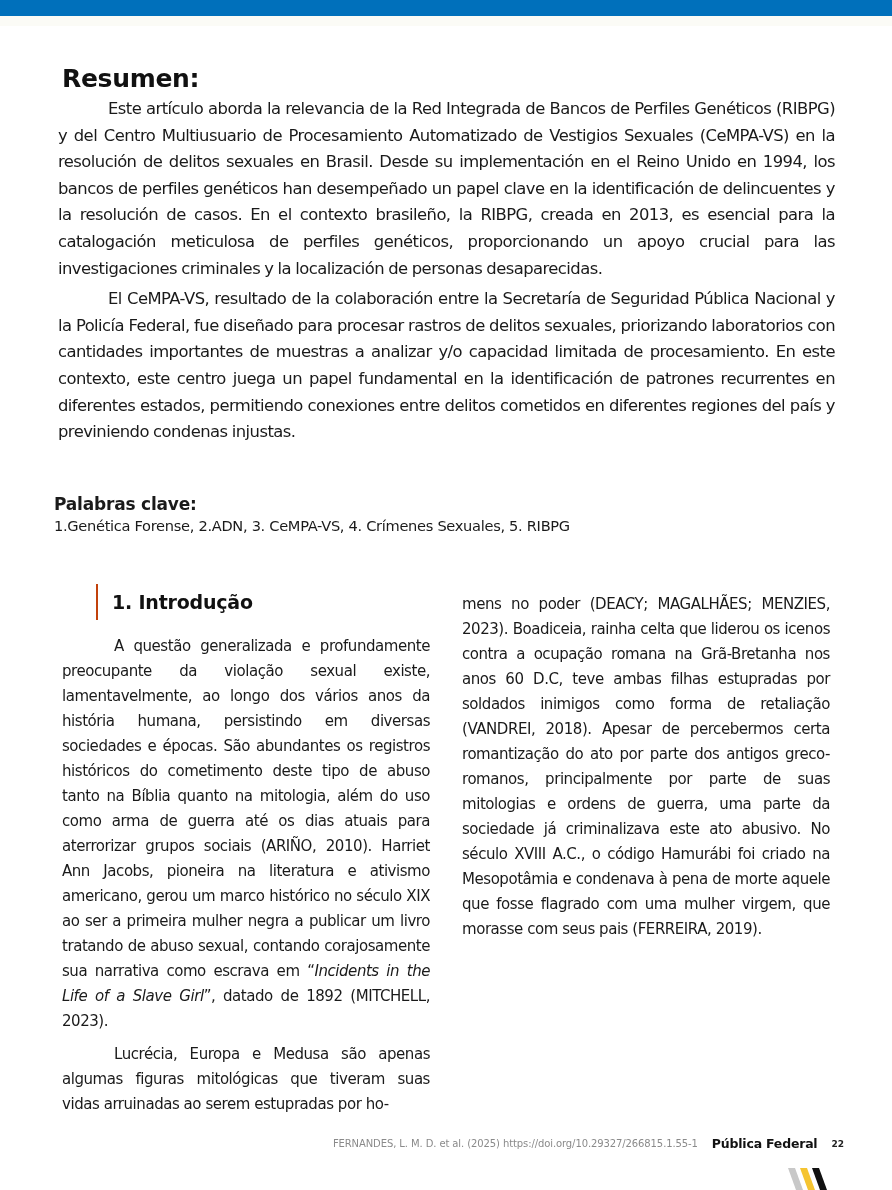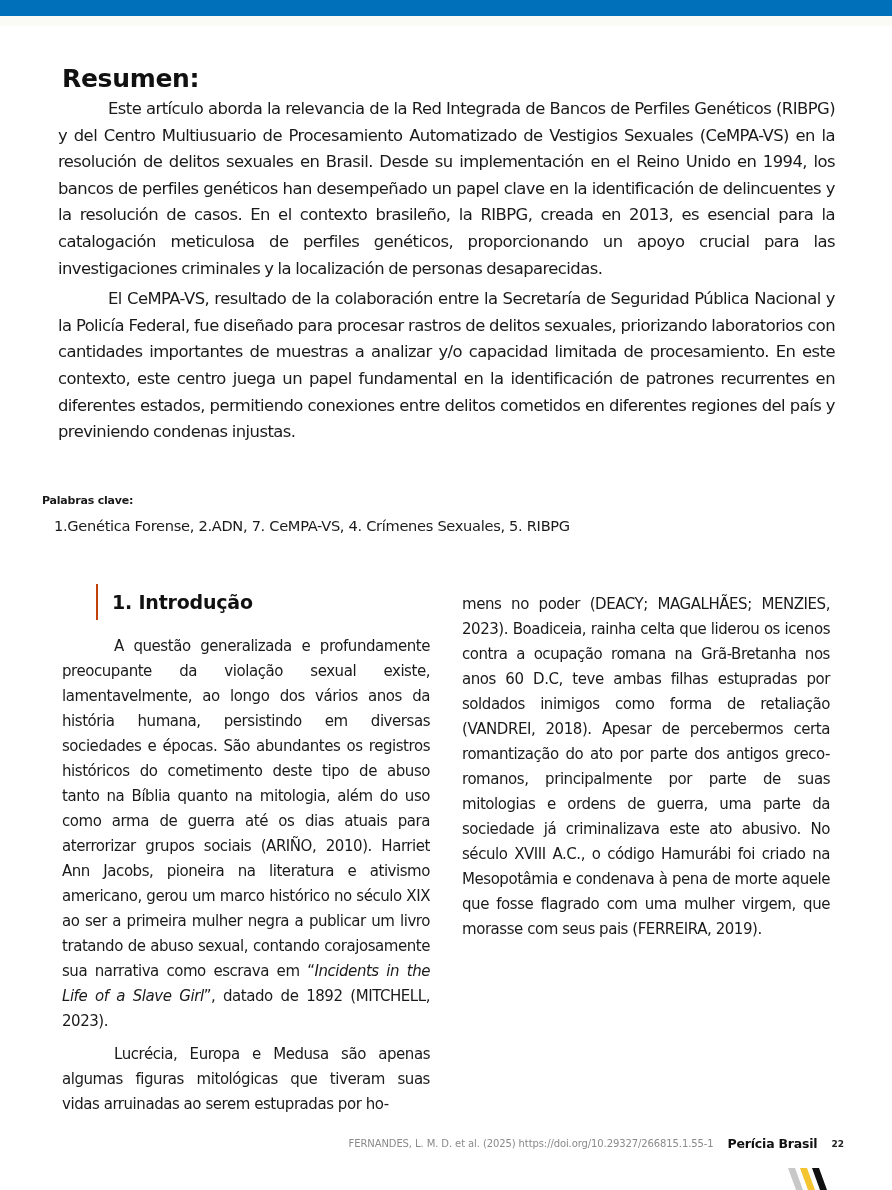--- a/index.html
+++ b/index.html
@@ -26,22 +26,22 @@
     font-weight: bold; font-size: 25px; letter-spacing: -0.3px;
     color: #111;
   }
   .abstract {
     position: absolute; left: 54px; top: 92px; width: 785px;
     font-size: 16.4px; line-height: 26.6px;
     text-align: justify; letter-spacing: -0.55px; word-spacing: -0.5px;
   }
   .abstract p { margin: 4px; text-indent: 50px; }
   .keywords-title {
-    position: absolute; left: 42px; top: 494px;
-    font-weight: bold; font-size: 11px; letter-spacing: -0.2px;
+    position: absolute; left: 54px; top: 494px;
+    font-weight: bold; font-size: 17px; letter-spacing: -0.2px;
   }
   .keywords-list {
     position: absolute; left: 54px; top: 517px;
     font-size: 14.6px; letter-spacing: -0.3px;
   }
   .section-heading {
     position: absolute; left: 96px; top: 584px; height: 36px;
     border-left: 2px solid #c2410c; padding-left: 14px;
     display: flex; align-items: center;
   }
@@ -77,39 +77,39 @@
 <div class="top-bar-fade"></div>
 
 <h1 class="resumen-title" style="margin:8px;text-align:center;">Resumen:</h1>
 
 <div class="abstract">
   <p>Este artículo aborda la relevancia de la Red Integrada de Bancos de Perfiles Genéticos (RIBPG) y del Centro Multiusuario de Procesamiento Automatizado de Vestigios Sexuales (CeMPA-VS) en la resolución de delitos sexuales en Brasil. Desde su implementación en el Reino Unido en 1994, los bancos de perfiles genéticos han desempeñado un papel clave en la identificación de delincuentes y la resolución de casos. En el contexto brasileño, la RIBPG, creada en 2013, es esencial para la catalogación meticulosa de perfiles genéticos, proporcionando un apoyo crucial para las investigaciones criminales y la localización de personas desaparecidas.</p>
   <p>El CeMPA-VS, resultado de la colaboración entre la Secretaría de Seguridad Pública Nacional y la Policía Federal, fue diseñado para procesar rastros de delitos sexuales, priorizando laboratorios con cantidades importantes de muestras a analizar y/o capacidad limitada de procesamiento. En este contexto, este centro juega un papel fundamental en la identificación de patrones recurrentes en diferentes estados, permitiendo conexiones entre delitos cometidos en diferentes regiones del país y previniendo condenas injustas.</p>
 </div>
 
 <div class="keywords-title">Palabras clave:</div>
-<div class="keywords-list">1.Genética Forense, 2.ADN, 7. CeMPA-VS, 4. Crímenes Sexuales, 5. RIBPG</div>
+<div class="keywords-list">1.Genética Forense, 2.ADN, 3. CeMPA-VS, 4. Crímenes Sexuales, 5. RIBPG</div>
 
 <div class="section-heading">
   <span>1. Introdução</span>
 </div>
 
 <div class="col col-left">
   <p><span>A questão generalizada e profundamente preocupante da violação sexual existe, lamentavelmente, ao longo dos vários anos da história humana, persistindo em diversas sociedades e épocas. São abundantes os registros históricos do cometimento deste tipo de abuso tanto na Bíblia quanto na mitologia, além do uso como arma de guerra até os dias atuais para aterrorizar grupos sociais (ARIÑO, 2010). Harriet Ann Jacobs, pioneira na literatura e ativismo americano, gerou um marco histórico no século XIX ao ser a primeira mulher negra a publicar um livro tratando de abuso sexual, contando corajosamente sua narrativa como escrava em “</span><em>Incidents in the Life of a Slave Girl</em><span>”, datado de 1892 (MITCHELL, 2023).</span></p>
   <p>Lucrécia, Europa e Medusa são apenas algumas figuras mitológicas que tiveram suas vidas arruinadas ao serem estupradas por ho-</p>
 </div>
 
 <div class="col col-right">
   <p class="cont">mens no poder (DEACY; MAGALHÃES; MENZIES, 2023). Boadiceia, rainha celta que liderou os icenos contra a ocupação romana na Grã-Bretanha nos anos 60 D.C, teve ambas filhas estupradas por soldados inimigos como forma de retaliação (VANDREI, 2018). Apesar de percebermos certa romantização do ato por parte dos antigos greco-romanos, principalmente por parte de suas mitologias e ordens de guerra, uma parte da sociedade já criminalizava este ato abusivo. No século XVIII A.C., o código Hamurábi foi criado na Mesopotâmia e condenava à pena de morte aquele que fosse flagrado com uma mulher virgem, que morasse com seus pais (FERREIRA, 2019).</p>
 </div>
 
 <div class="footer">
   <span class="cite">FERNANDES, L. M. D. et al. (2025)  https://doi.org/10.29327/266815.1.55-1</span>
   <span class="sep"></span>
-  <span class="journal">Perícia Brasil</span>
+  <span class="journal">Pública Federal</span>
   <span class="sep"></span>
   <span class="page">22</span>
 </div>
 
 <svg class="logo-mark" viewBox="0 0 50 22">
   <polygon points="6,0 13,0 21,22 14,22" fill="#c8c8c8"></polygon>
   <polygon points="18,0 25,0 33,22 26,22" fill="#f5c431"></polygon>
   <polygon points="30,0 37,0 45,22 38,22" fill="#111111"></polygon>
 </svg>
 

